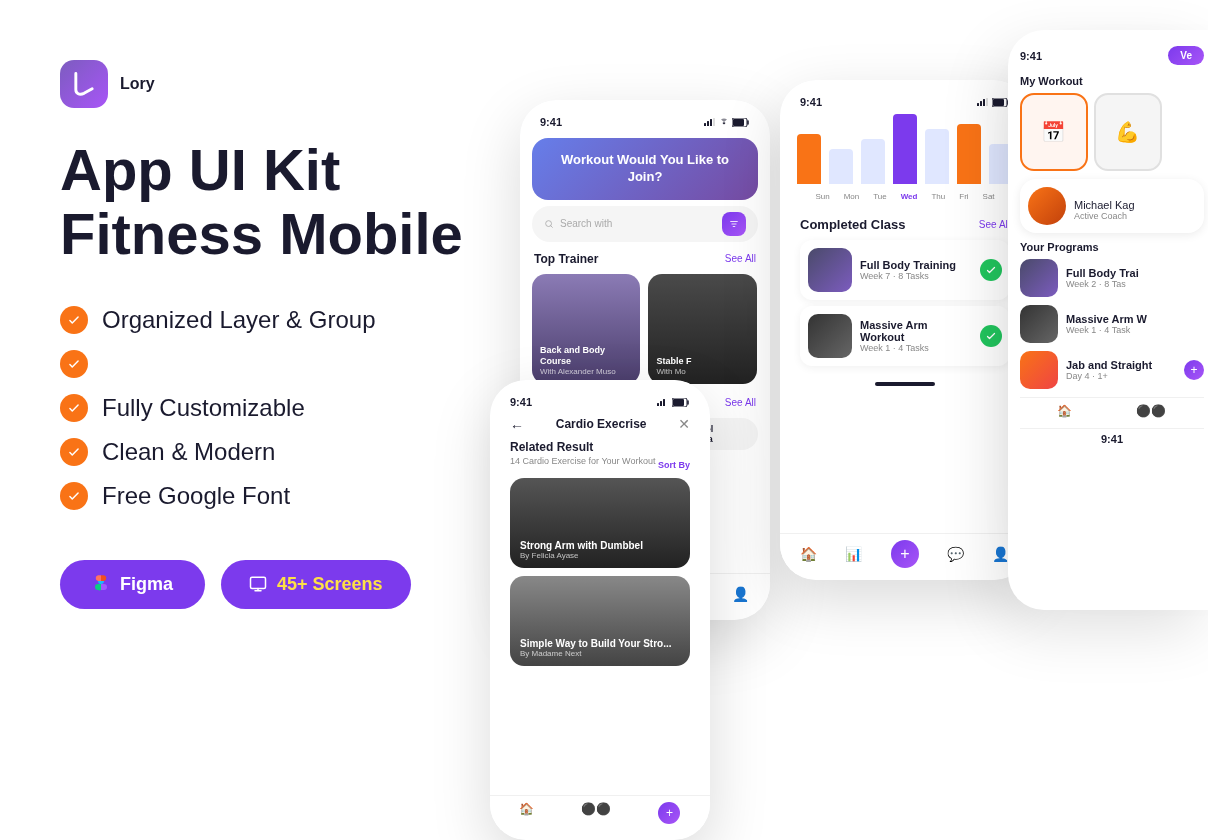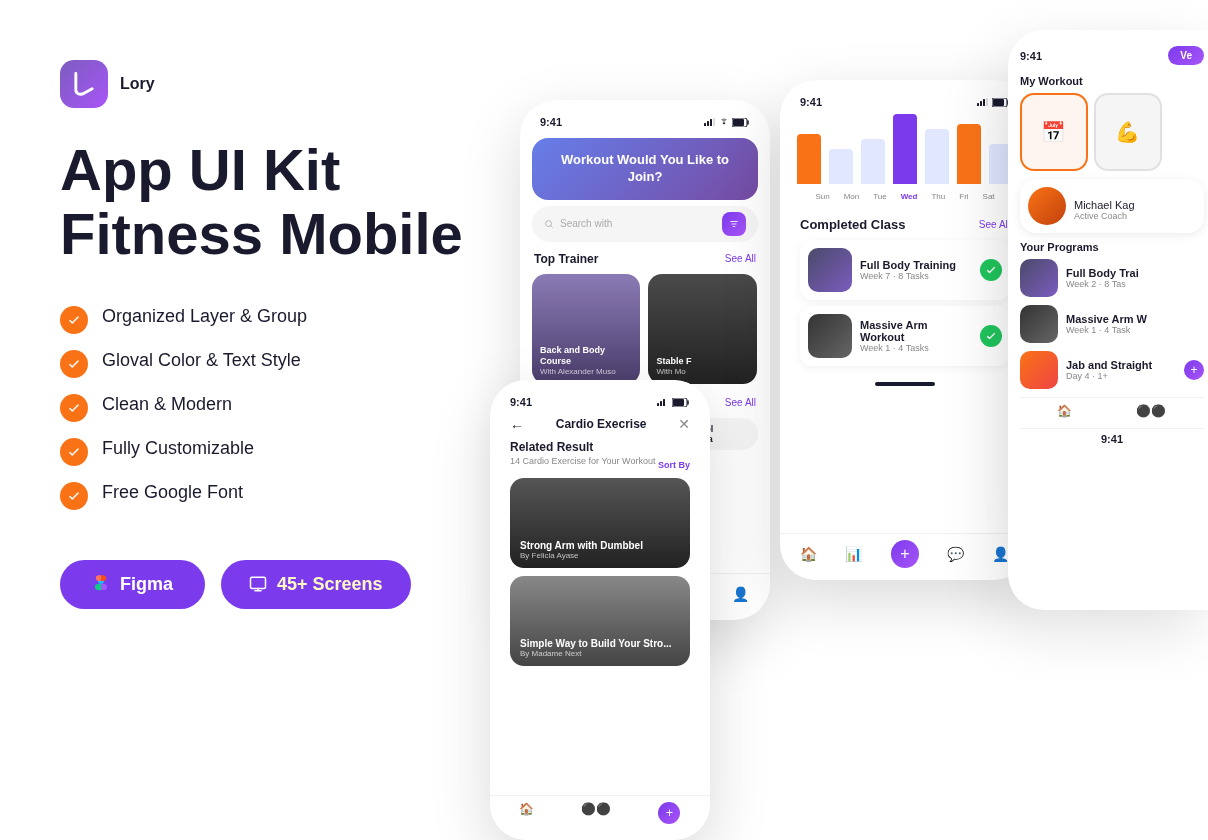--- a/index.html
+++ b/index.html
@@ -57,23 +57,24 @@
       margin-bottom: 40px;
     }
 
     .features-list {
       list-style: none;
       margin-bottom: 50px;
     }
 
     .features-list li {
       display: flex;
+      align-items: center;
       gap: 14px;
       margin-bottom: 16px;
-      font-size: 18px;
+      font-size: 24px;
       font-weight: 500;
       color: #1a1a2e;
     }
 
     .check-icon {
       width: 28px;
       height: 28px;
       background: #f97316;
       border-radius: 50%;
       display: flex;
@@ -105,21 +106,21 @@
       font-weight: 600;
       border: none;
       cursor: pointer;
     }
 
     .btn-screens {
       display: flex;
       align-items: center;
       gap: 10px;
       background: #7c3aed;
-      color: #fef9c3;
+      color: #fde047;
       padding: 14px 28px;
       border-radius: 50px;
       font-size: 18px;
       font-weight: 600;
       border: none;
       cursor: pointer;
     }
 
     
     .phones-area {
@@ -681,37 +682,36 @@
           </svg>
       </div>
       <span>Organized Layer &amp; Group</span>
     </li>
     <li>
       <div class="check-icon">
         <svg viewBox="0 0 24 24">
             <path d="M5 13l4 4L19 7" stroke="white" stroke-width="2.5" fill="none" stroke-linecap="round" stroke-linejoin="round"></path>
           </svg>
       </div>
-      <span>Gloval Color &amp; Text Style</span>
     </li>
     <li>
       <div class="check-icon">
         <svg viewBox="0 0 24 24">
             <path d="M5 13l4 4L19 7" stroke="white" stroke-width="2.5" fill="none" stroke-linecap="round" stroke-linejoin="round"></path>
           </svg>
       </div>
-      <span>Clean &amp; Modern</span>
+      <span>Fully Customizable</span>
     </li>
     <li>
       <div class="check-icon">
         <svg viewBox="0 0 24 24">
             <path d="M5 13l4 4L19 7" stroke="white" stroke-width="2.5" fill="none" stroke-linecap="round" stroke-linejoin="round"></path>
           </svg>
       </div>
-      <span>Fully Customizable</span>
+      <span>Clean &amp; Modern</span>
     </li>
     <li>
       <div class="check-icon">
         <svg viewBox="0 0 24 24">
             <path d="M5 13l4 4L19 7" stroke="white" stroke-width="2.5" fill="none" stroke-linecap="round" stroke-linejoin="round"></path>
           </svg>
       </div>
       <span>Free Google Font</span>
     </li>
   </ul>

